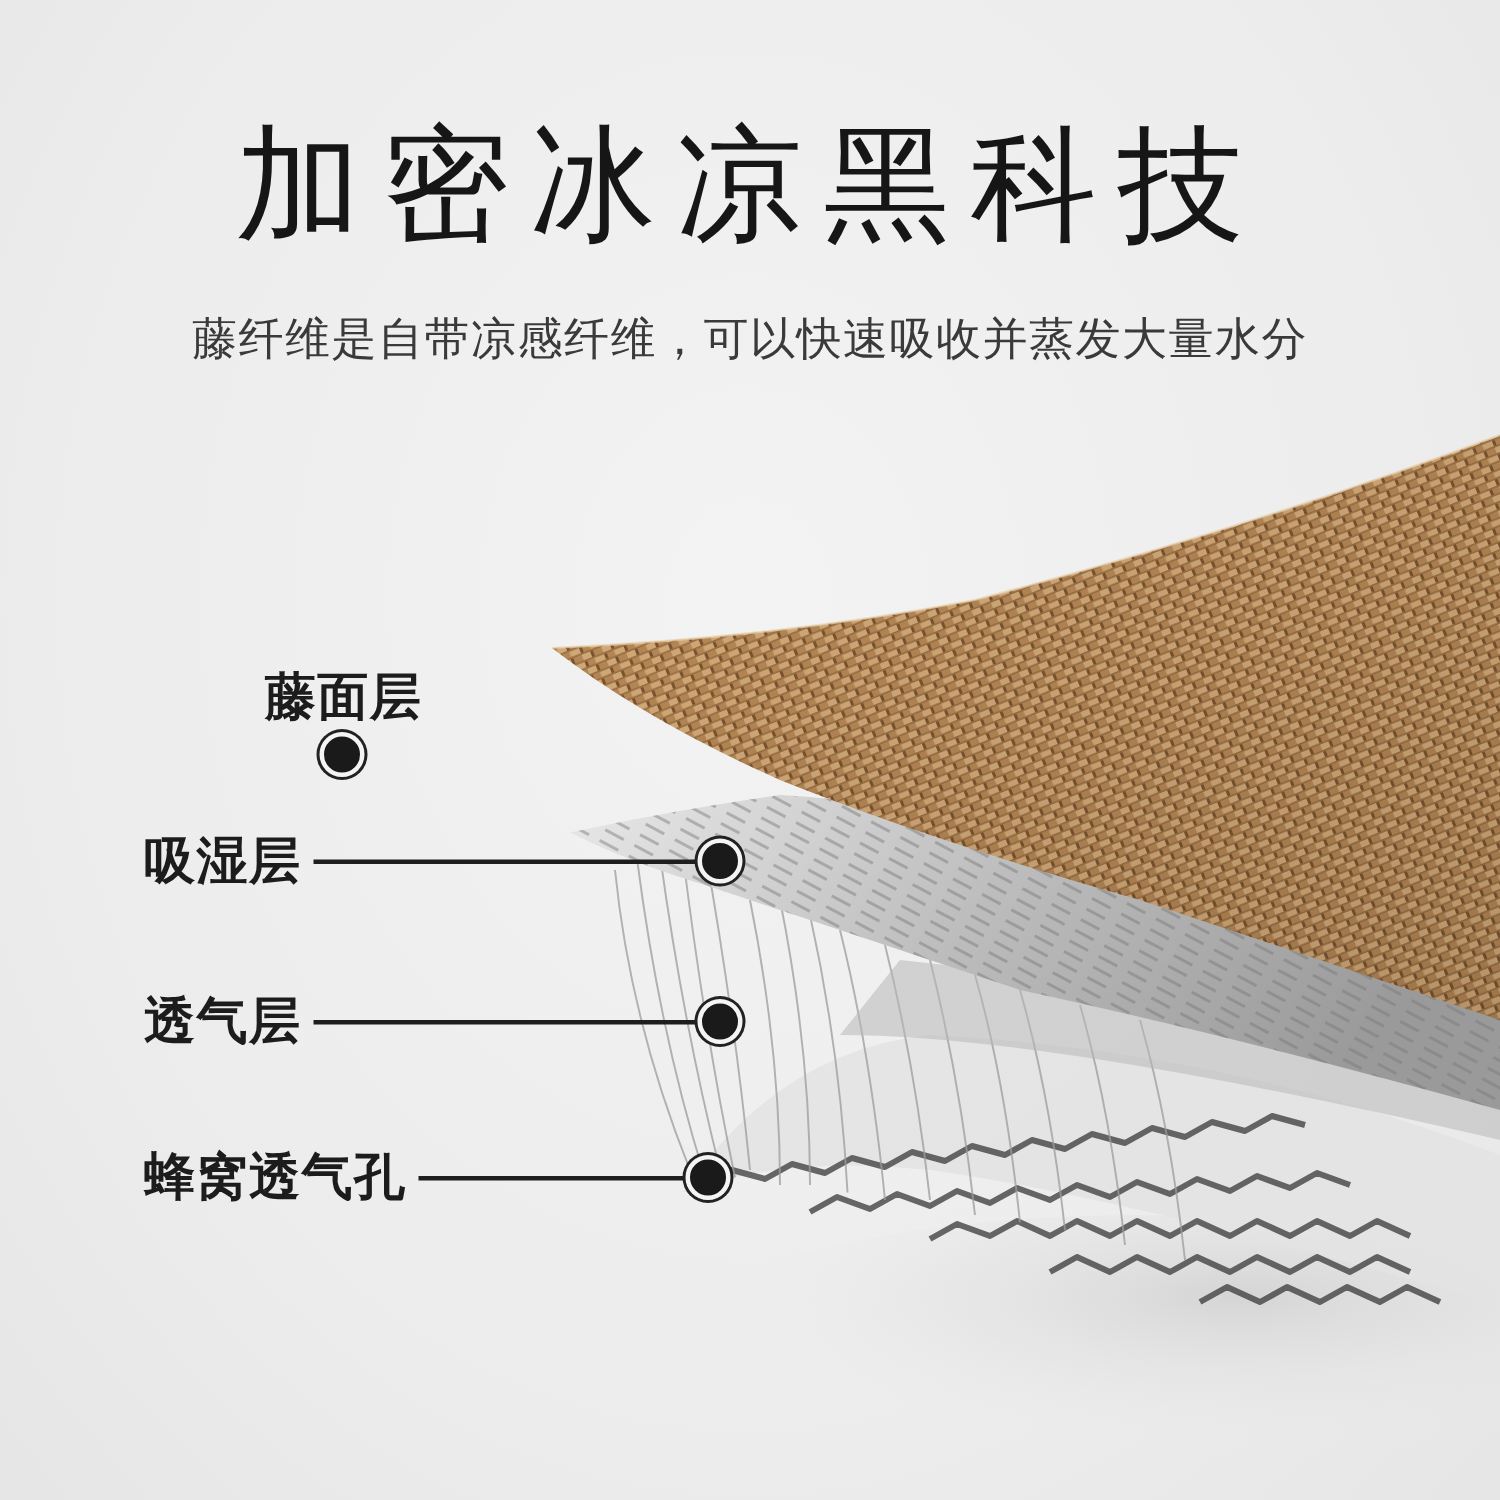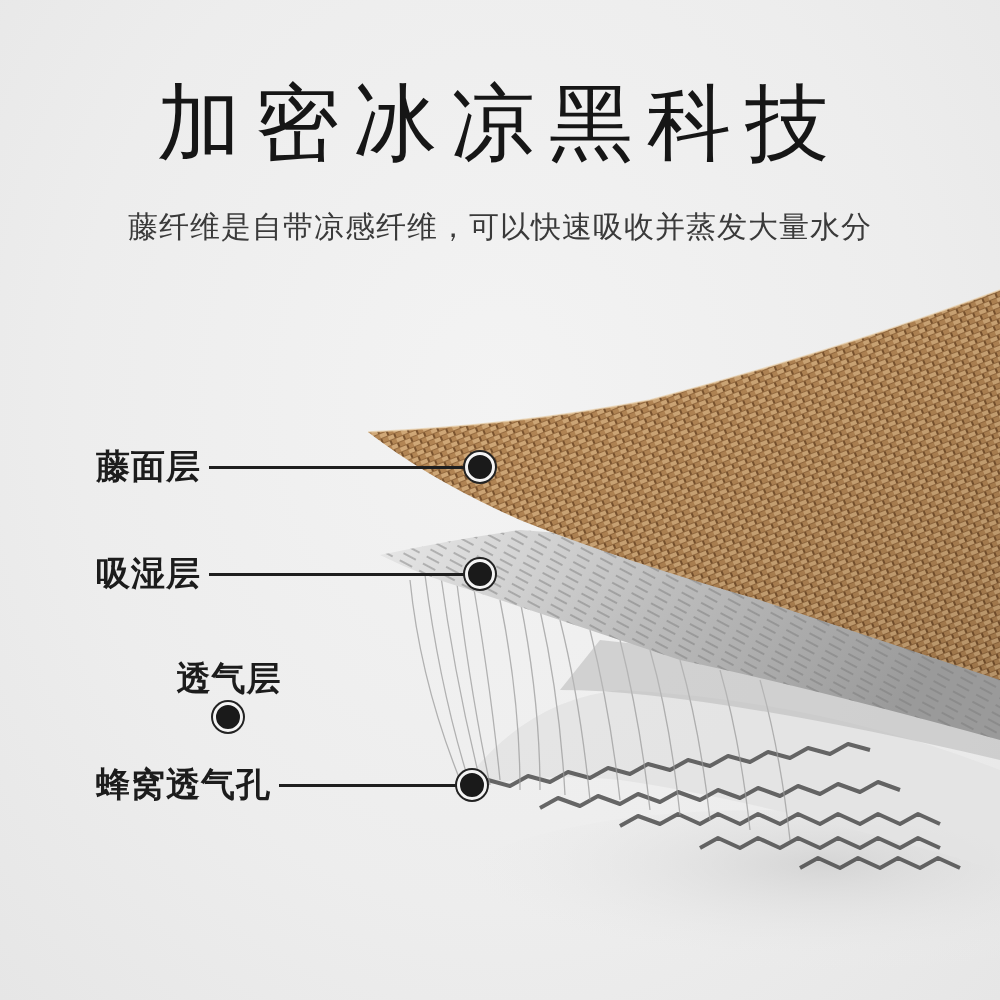--- a/index.html
+++ b/index.html
@@ -162,33 +162,33 @@
       <path d="M368 432 Q520 425 650 400 Q840 350 1000 290" fill="none" stroke="#e9d1ae" stroke-width="1.5" opacity="0.7"></path>
     </g>
   </svg>
 
   <div class="headline">加密冰凉黑科技</div>
 
   <div class="subtext">
     <div>藤纤维是自带凉感纤维，可以快速吸收并蒸发大量水分</div>
   </div>
 
-  <div class="callout" style="top:442px;">
+  <div class="callout" style="top:442px;flex-direction:column;">
     <span class="callout-label">藤面层</span>
     <span class="callout-line" style="width:258px;"></span>
     <span class="callout-dot"></span>
   </div>
 
   <div class="callout" style="top:549px;">
     <span class="callout-label">吸湿层</span>
     <span class="callout-line" style="width:258px;"></span>
     <span class="callout-dot"></span>
   </div>
 
-  <div class="callout" style="top:656px;flex-direction:column;">
+  <div class="callout" style="top:656px;">
     <span class="callout-label">透气层</span>
     <span class="callout-line" style="width:258px;"></span>
     <span class="callout-dot"></span>
   </div>
 
   <div class="callout" style="top:760px;text-align:center;">
     <span class="callout-label">蜂窝透气孔</span>
     <span class="callout-line" style="width:180px;"></span>
     <span class="callout-dot"></span>
   </div>

